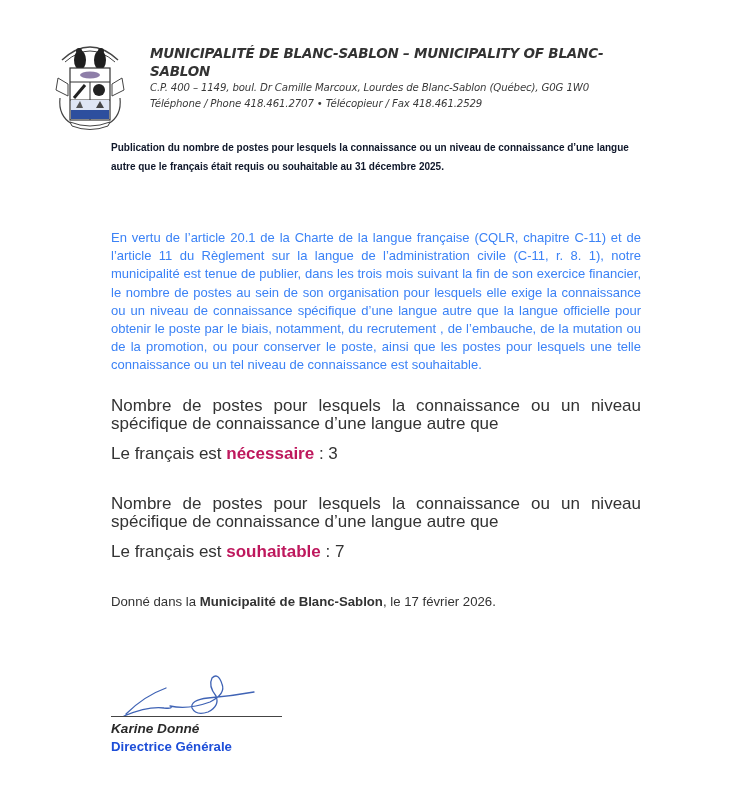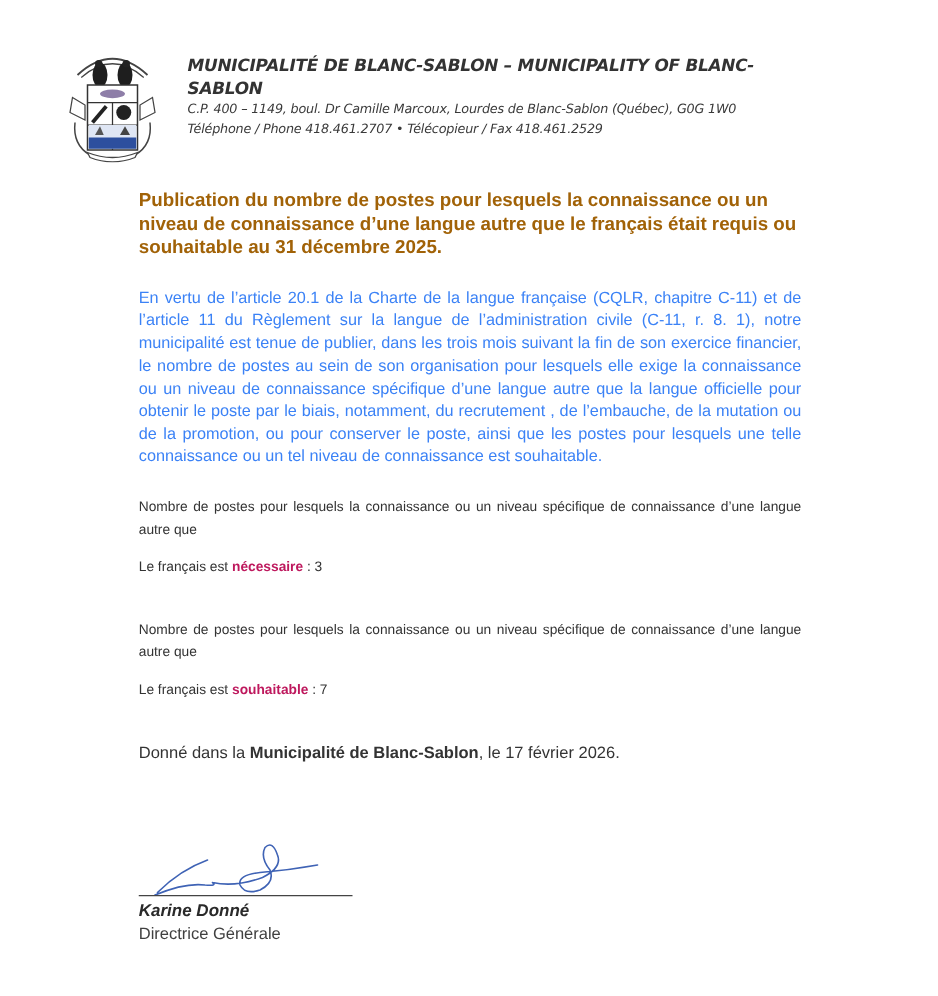--- a/index.html
+++ b/index.html
@@ -6,35 +6,35 @@
     body {
       width: 750px; height: 797px; background: #ffffff; position: relative;
       overflow: hidden; color: #2a2a2a;
       font-family: "Liberation Sans", sans-serif;
     }
     .logo { position: absolute; left: 52px; top: 38px; width: 76px; height: 92px; }
     .hdr { position: absolute; left: 150px; top: 44px; width: 480px; text-align: left;
       font-family: "DejaVu Sans", "Liberation Sans", sans-serif; font-style: italic; color: #3a3a3a; }
     .hdr .org { font-weight: bold; font-size: 13.5px; letter-spacing: -0.2px; line-height: 18px; color: #333; }
     .hdr .addr, .hdr .tel { font-size: 10.2px; line-height: 16px; letter-spacing: -0.15px; }
-    .title { position: absolute; left: 111px; top: 152px; width: 530px;
-      font-weight: bold; font-size: 15px; line-height: 18.5px; color: #a16207; }
+    .title { position: absolute; left: 111px; top: 139px; width: 530px;
+      font-weight: bold; font-size: 10px; line-height: 18.5px; color: #0f172a; }
     .para { position: absolute; left: 111px; top: 229px; width: 530px;
       font-size: 13px; line-height: 18.2px; text-align: justify; color: #3b82f6; }
-    .block { position: absolute; left: 111px; width: 530px; font-size: 11px; line-height: 18px; color: #333; }
+    .block { position: absolute; left: 111px; width: 530px; font-size: 17px; line-height: 18px; color: #333; }
     .block .q { text-align: justify; text-align-last: left; }
     .block .ans { margin-top: 12px; }
     .block b { color: #be185d; }
     .b1 { top: 397px; }
     .b2 { top: 495px; }
     .given { position: absolute; left: 111px; top: 594px; font-size: 13.2px; color: #333; }
     .sig { position: absolute; left: 104px; top: 662px; width: 190px; height: 60px; }
     .sigline { position: absolute; left: 111px; top: 716px; width: 171px; height: 0; border-top: 1.4px solid #444; }
     .signame { position: absolute; left: 111px; top: 721px; font-weight: bold; font-style: italic; font-size: 13.6px; color: #2a2a2a; }
-    .sigrole { position: absolute; left: 111px; top: 739px; font-size: 13.2px; color: #404040; }
+    .sigrole { position: absolute; left: 111px; top: 739px; font-size: 13.2px; color: #1d4ed8; font-weight: bold; }
   </style>
 </head>
 <body>
 
 <svg class="logo" viewBox="0 0 76 92">
   <path d="M10 22 Q38 -4 66 22" fill="none" stroke="#444" stroke-width="1.5"></path>
   <path d="M13 24 Q38 2 63 24" fill="none" stroke="#444" stroke-width="1"></path>
   <ellipse cx="28" cy="22" rx="6" ry="10" fill="#1e1e1e"></ellipse>
   <ellipse cx="48" cy="22" rx="6" ry="10" fill="#1e1e1e"></ellipse>
   <circle cx="27" cy="13" r="3" fill="#222"></circle>

